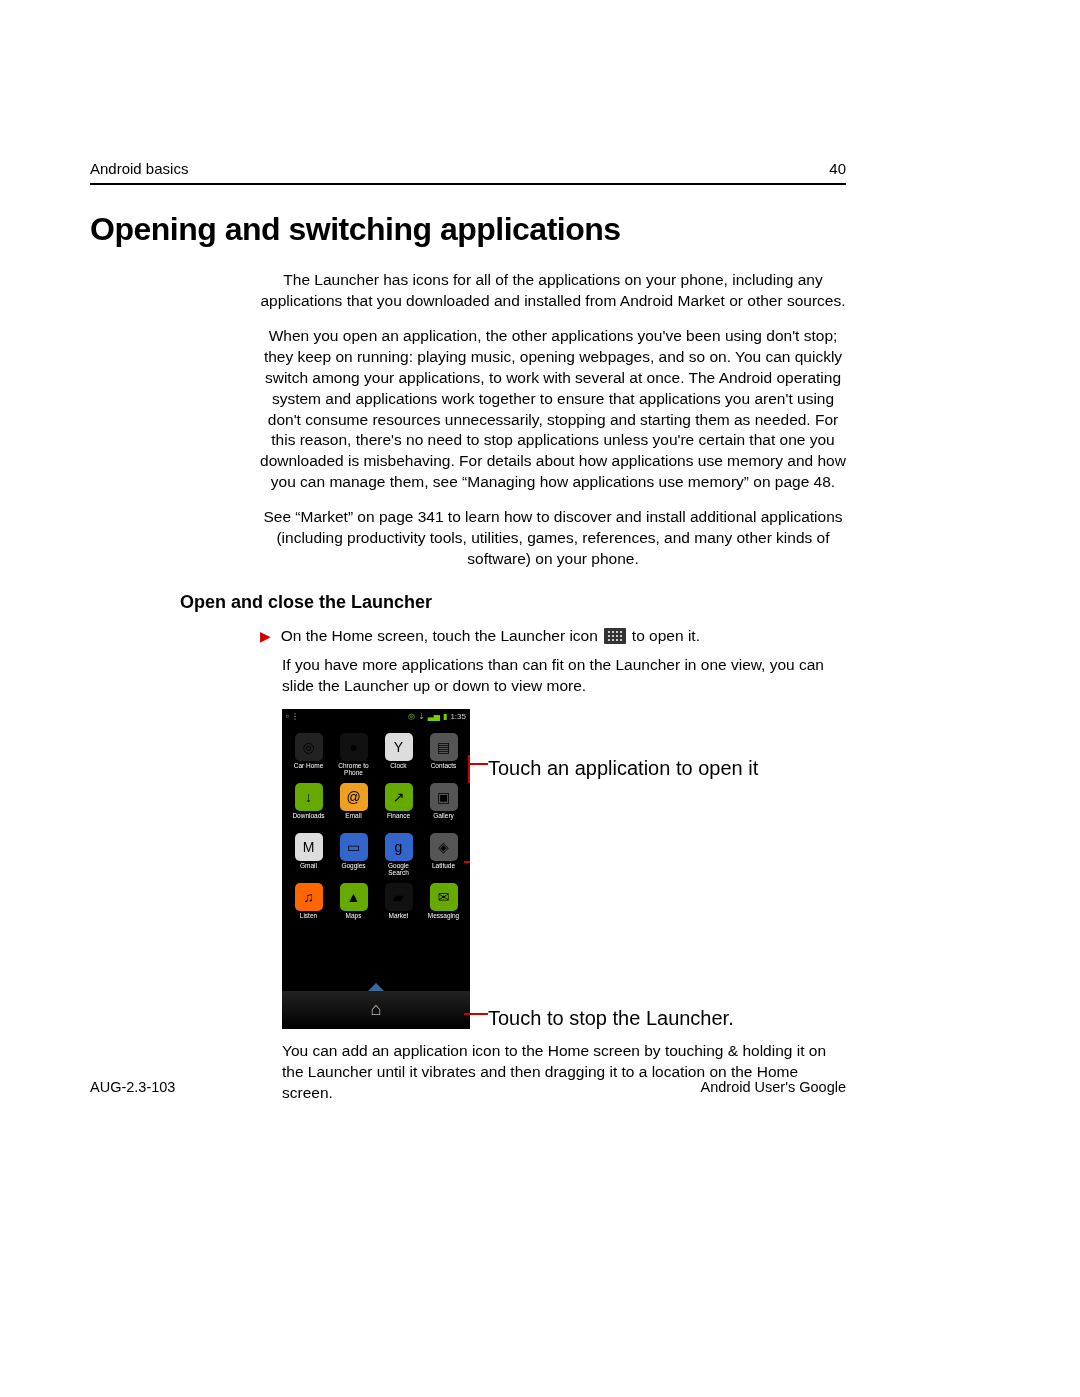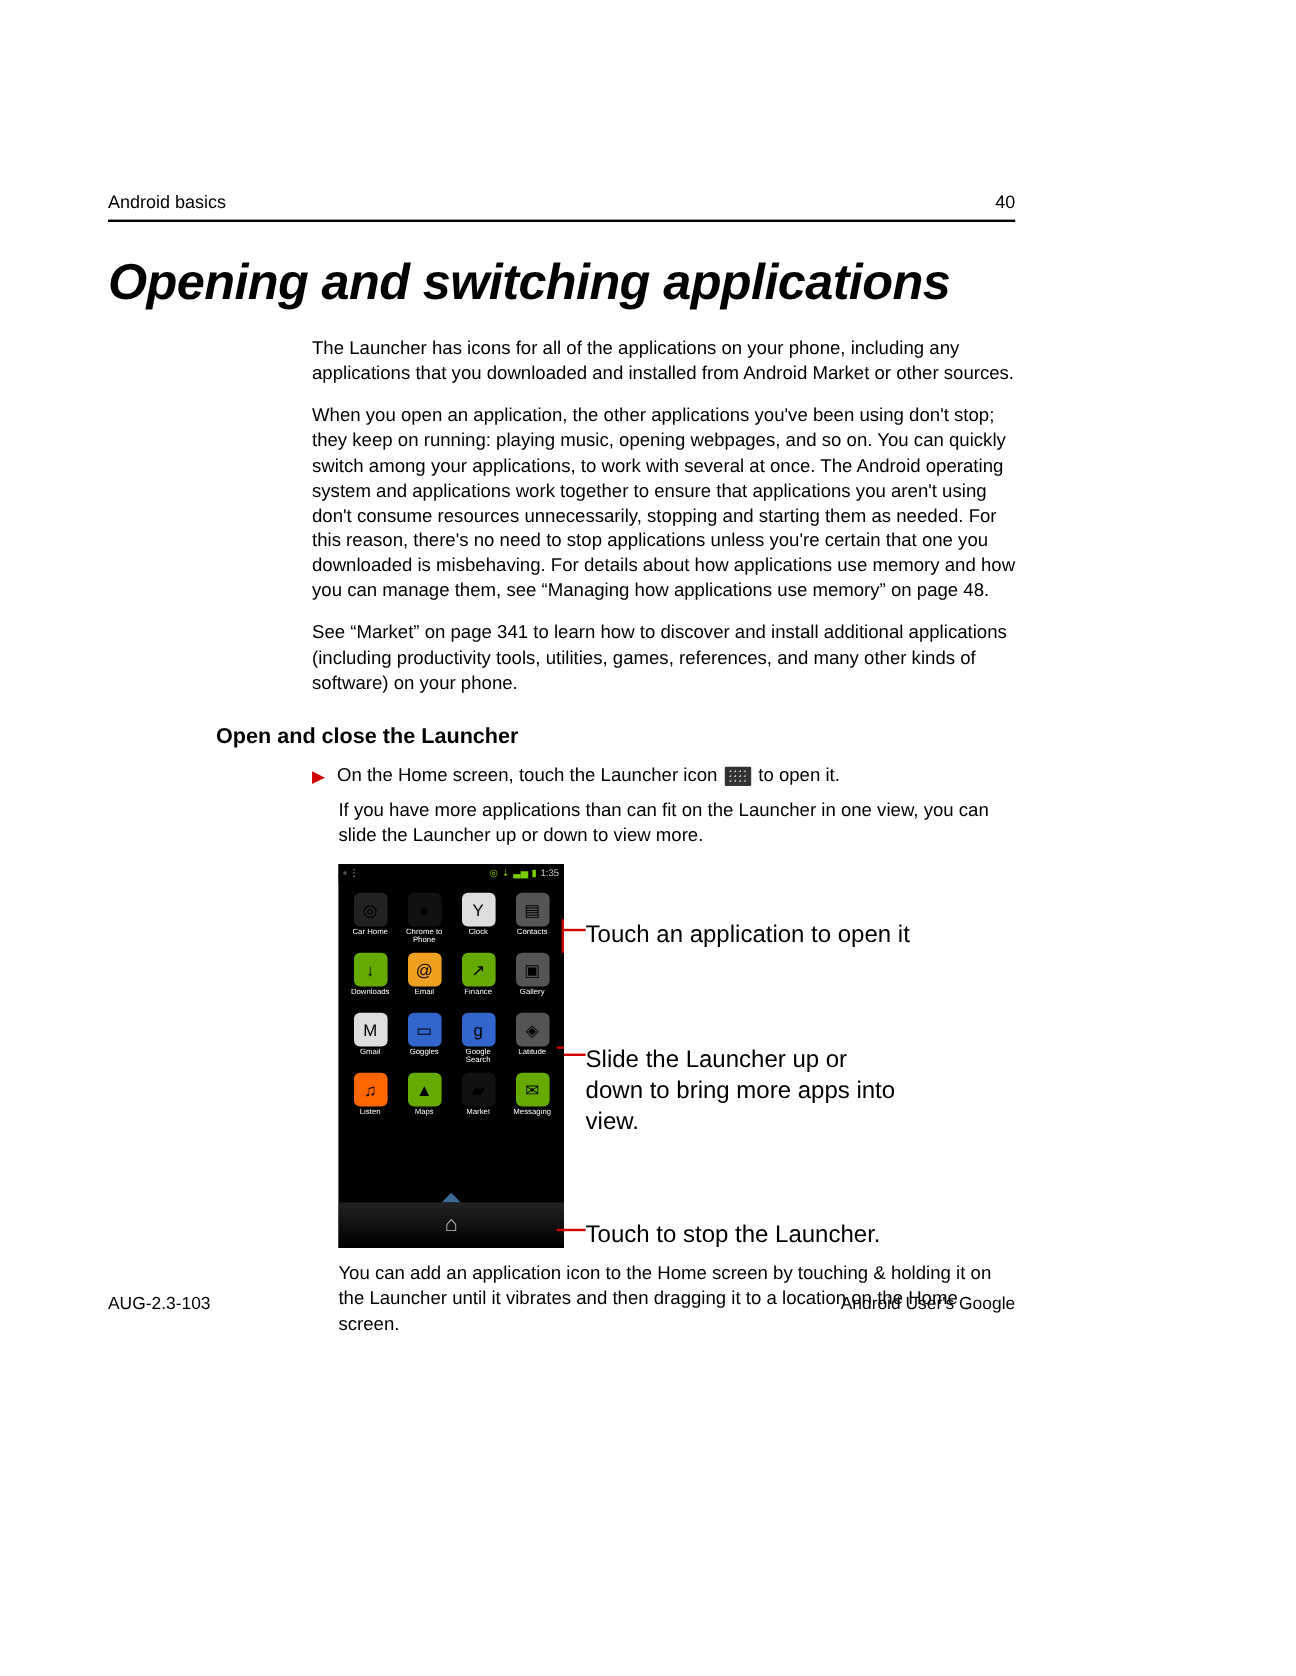--- a/index.html
+++ b/index.html
@@ -20,34 +20,34 @@
     justify-content: space-between;
     font-size: 15px;
     padding-bottom: 6px;
   }
   .hr-strong {
     border: none;
     border-top: 2px solid #000;
     margin: 0 0 26px 0;
   }
   h1.title {
-    font-size: 42px;
+    font-size: 32px;
     font-weight: bold;
     margin: 0 0 22px 0;
     letter-spacing: -0.5px;
-    font-style: italic;
   }
   .indent-block {
     margin-left: 170px;
     margin-right: 0;
   }
   .indent-block p {
     font-size: 15.5px;
     line-height: 1.35;
     margin: 0 0 14px 0;
+    text-align: center;
   }
   h2.subhead {
     font-size: 18px;
     font-weight: bold;
     margin: 22px 0 14px 90px;
   }
   .step-block {
     margin-left: 170px;
     margin-right: 0;
   }
@@ -323,24 +323,20 @@
       <div class="red-edge" style="right:0;top:46px;height:28px;"></div>
       <div class="red-edge" style="right:0;top:152px;height:2px;width:6px;"></div>
       <div class="red-edge" style="right:0;bottom:14px;height:2px;width:6px;"></div>
     </div>
 
     <div class="callouts">
       <div class="callout" style="top:46px;">
         <span class="line"></span>
         <span>Touch an application to open it</span>
       </div>
-      <div class="callout" style="top:150px; max-width:260px;">
-        <span class="line"></span>
-        <span>Slide the Launcher up or down to bring more apps into view.</span>
-      </div>
       <div class="callout" style="top:296px;">
         <span class="line"></span>
         <span>Touch to stop the Launcher.</span>
       </div>
     </div>
   </div>
 
   <div class="step-block">
     <p>You can add an application icon to the Home screen by touching &amp; holding it on the Launcher until it vibrates and then dragging it to a location on the Home screen.</p>
   </div>

